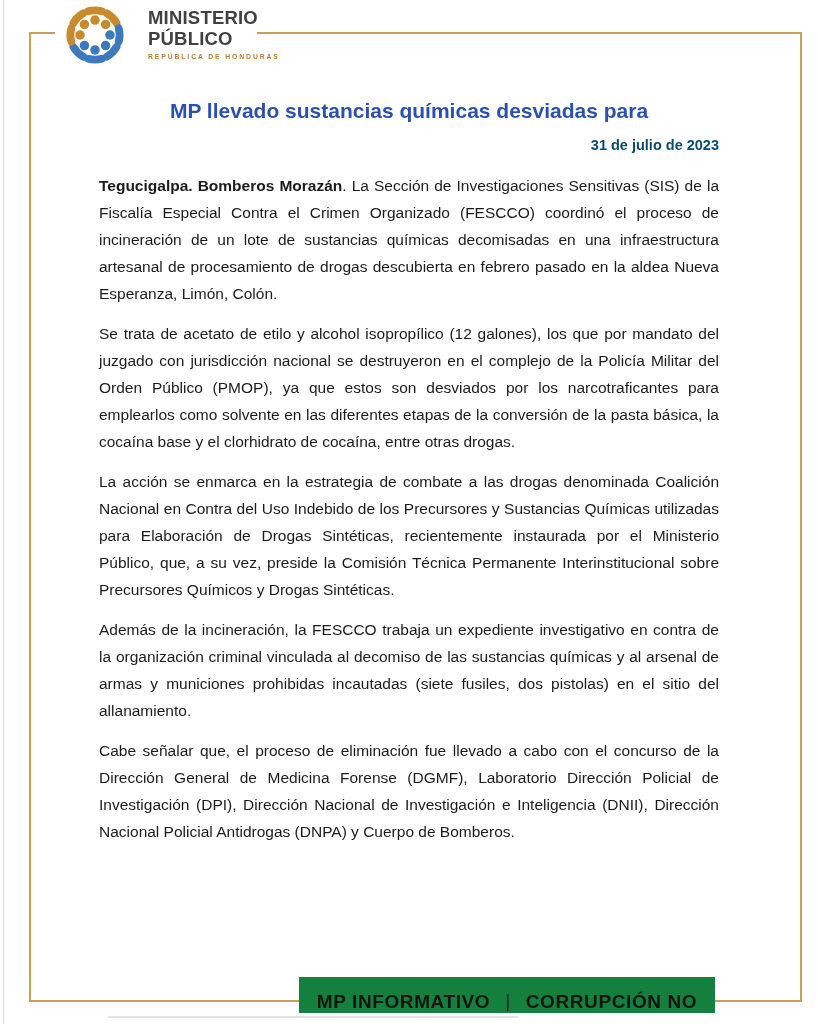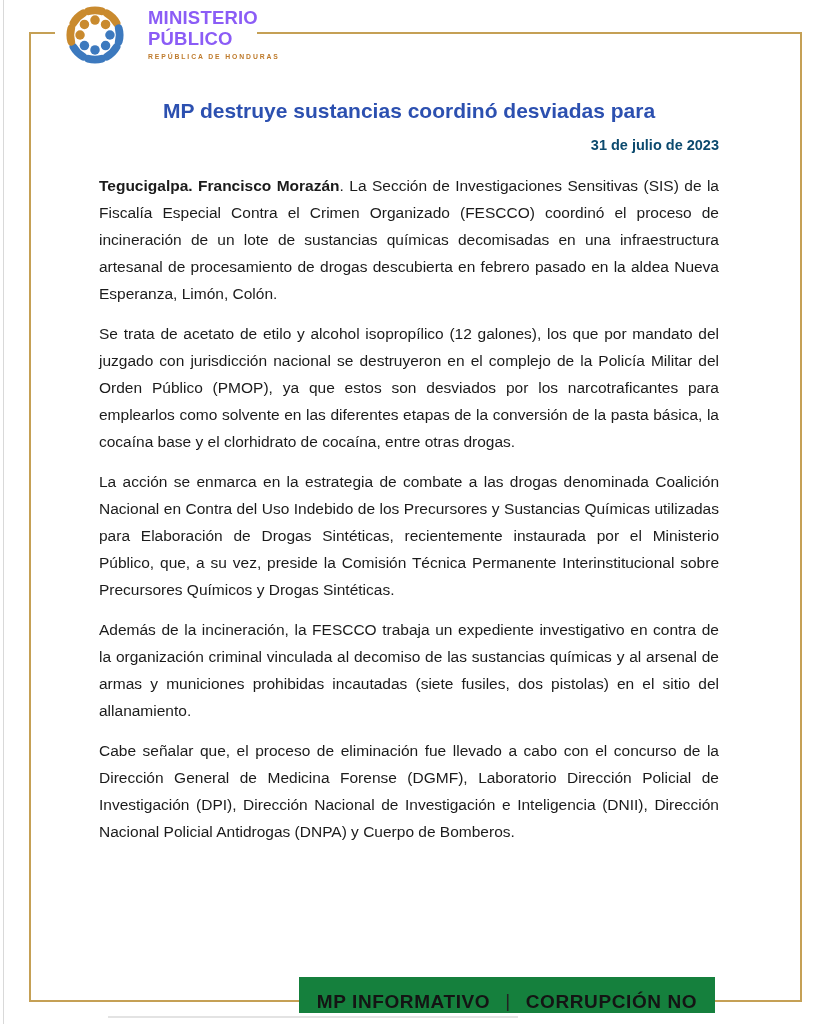--- a/index.html
+++ b/index.html
@@ -42,21 +42,21 @@
   .emblem { flex: 0 0 auto; }
   .logo-text {
     margin-left: 20px;
     padding-top: 5px;
     display: flex;
     flex-direction: column;
   }
   .logo-title {
     font-size: 18.5px;
     font-weight: bold;
-    color: #8b5cf6;
+    color: #404040;
     line-height: 21px;
     letter-spacing: 0.2px;
     white-space: nowrap;
   }
   .logo-subtitle {
     margin-top: 4px;
     font-size: 6.8px;
     font-weight: bold;
     color: #BE7A2B;
     letter-spacing: 1.9px;
@@ -162,26 +162,26 @@
     </svg>
     <div class="logo-text">
       <span class="logo-title">MINISTERIO</span>
       <span class="logo-title">PÚBLICO</span>
       <span class="logo-subtitle">REPÚBLICA DE HONDURAS</span>
     </div>
   </div>
 
   <div class="content">
     <div class="title">
-      <div>MP destruye sustancias coordinó desviadas para</div>
+      <div>MP llevado sustancias químicas desviadas para</div>
     </div>
     <div class="date-line">31 de julio de 2023</div>
 
     <div class="body-text">
-      <p><strong>Tegucigalpa. Francisco Morazán</strong><span>. La Sección de Investigaciones Sensitivas (SIS) de la Fiscalía Especial Contra el Crimen Organizado (FESCCO) coordinó el proceso de incineración de un lote de sustancias químicas decomisadas en una infraestructura artesanal de procesamiento de drogas descubierta en febrero pasado en la aldea Nueva Esperanza, Limón, Colón.</span></p>
+      <p><strong>Tegucigalpa. Bomberos Morazán</strong><span>. La Sección de Investigaciones Sensitivas (SIS) de la Fiscalía Especial Contra el Crimen Organizado (FESCCO) coordinó el proceso de incineración de un lote de sustancias químicas decomisadas en una infraestructura artesanal de procesamiento de drogas descubierta en febrero pasado en la aldea Nueva Esperanza, Limón, Colón.</span></p>
       <p><strong></strong><span>Se trata de acetato de etilo y alcohol isopropílico (12 galones), los que por mandato del juzgado con jurisdicción nacional se destruyeron en el complejo de la Policía Militar del Orden Público (PMOP), ya que estos son desviados por los narcotraficantes para emplearlos como solvente en las diferentes etapas de la conversión de la pasta básica, la cocaína base y el clorhidrato de cocaína, entre otras drogas.</span></p>
       <p><strong></strong><span>La acción se enmarca en la estrategia de combate a las drogas denominada Coalición Nacional en Contra del Uso Indebido de los Precursores y Sustancias Químicas utilizadas para Elaboración de Drogas Sintéticas, recientemente instaurada por el Ministerio Público, que, a su vez, preside la Comisión Técnica Permanente Interinstitucional sobre Precursores Químicos y Drogas Sintéticas.</span></p>
       <p><strong></strong><span>Además de la incineración, la FESCCO trabaja un expediente investigativo en contra de la organización criminal vinculada al decomiso de las sustancias químicas y al arsenal de armas y municiones prohibidas incautadas (siete fusiles, dos pistolas) en el sitio del allanamiento.</span></p>
       <p><strong></strong><span>Cabe señalar que, el proceso de eliminación fue llevado a cabo con el concurso de la Dirección General de Medicina Forense (DGMF), Laboratorio Dirección Policial de Investigación (DPI), Dirección Nacional de Investigación e Inteligencia (DNII), Dirección Nacional Policial Antidrogas (DNPA) y Cuerpo de Bomberos.</span></p>
     </div>
   </div>
 
   <div class="footer-strip">
     <span>MP INFORMATIVO</span>
     <span class="footer-sep">|</span>

